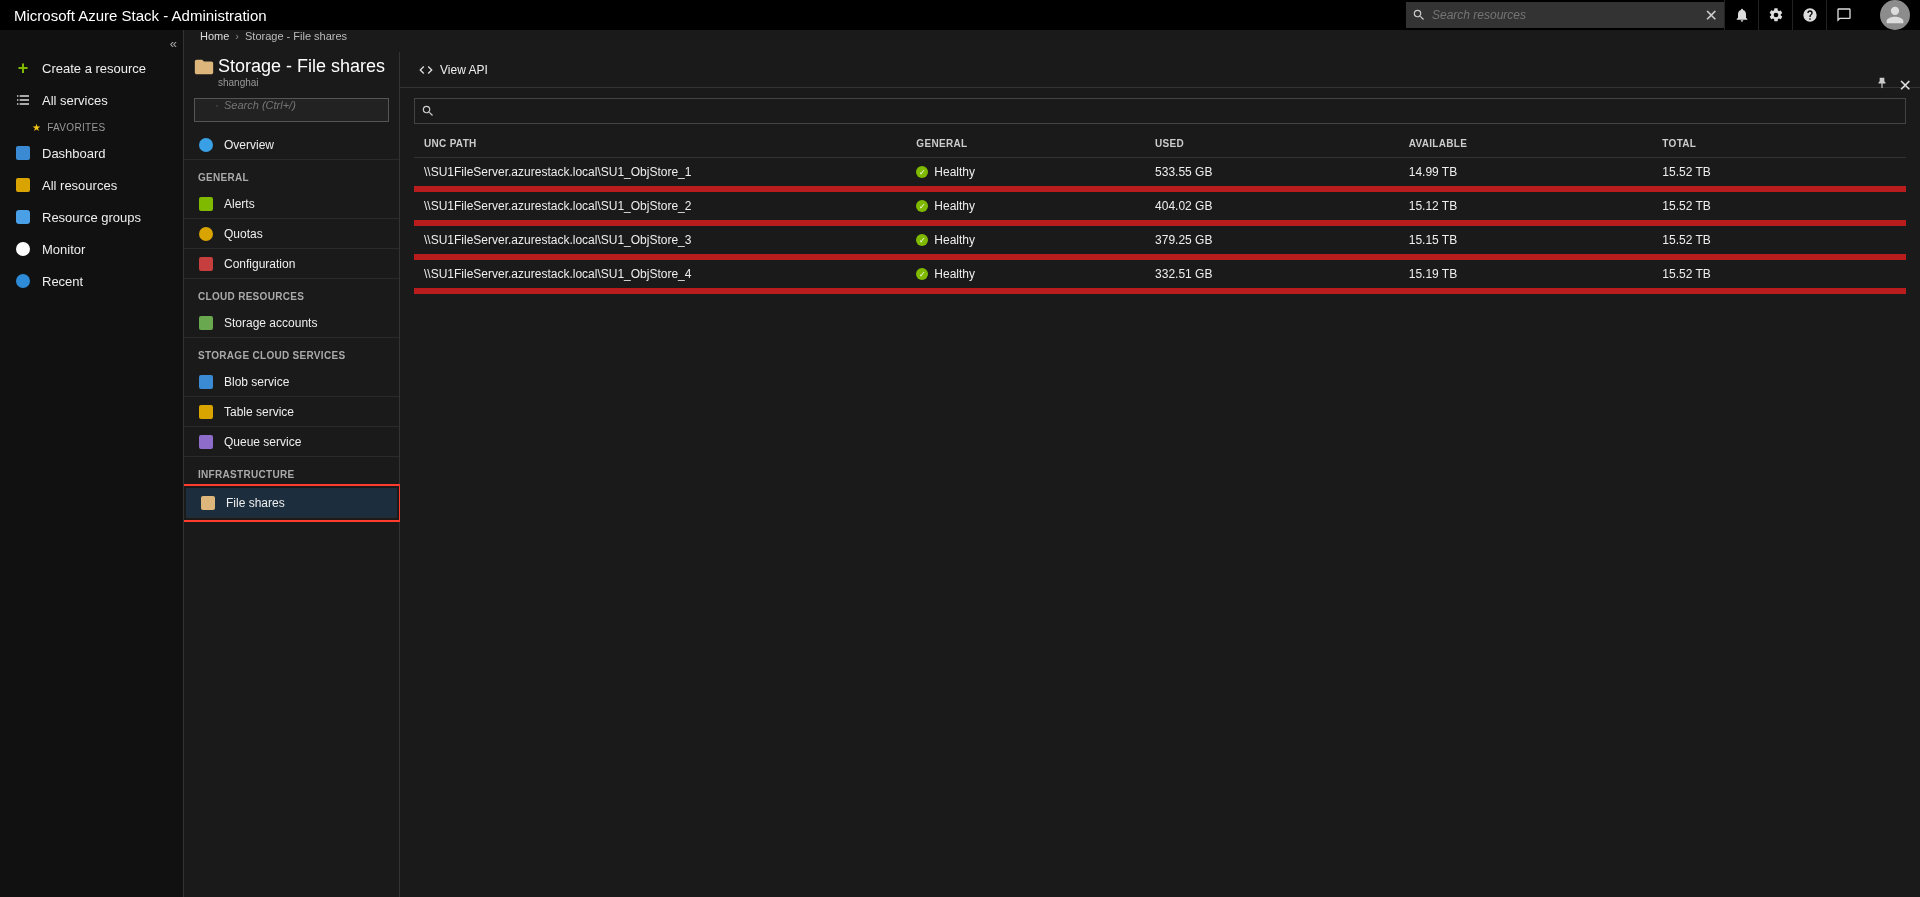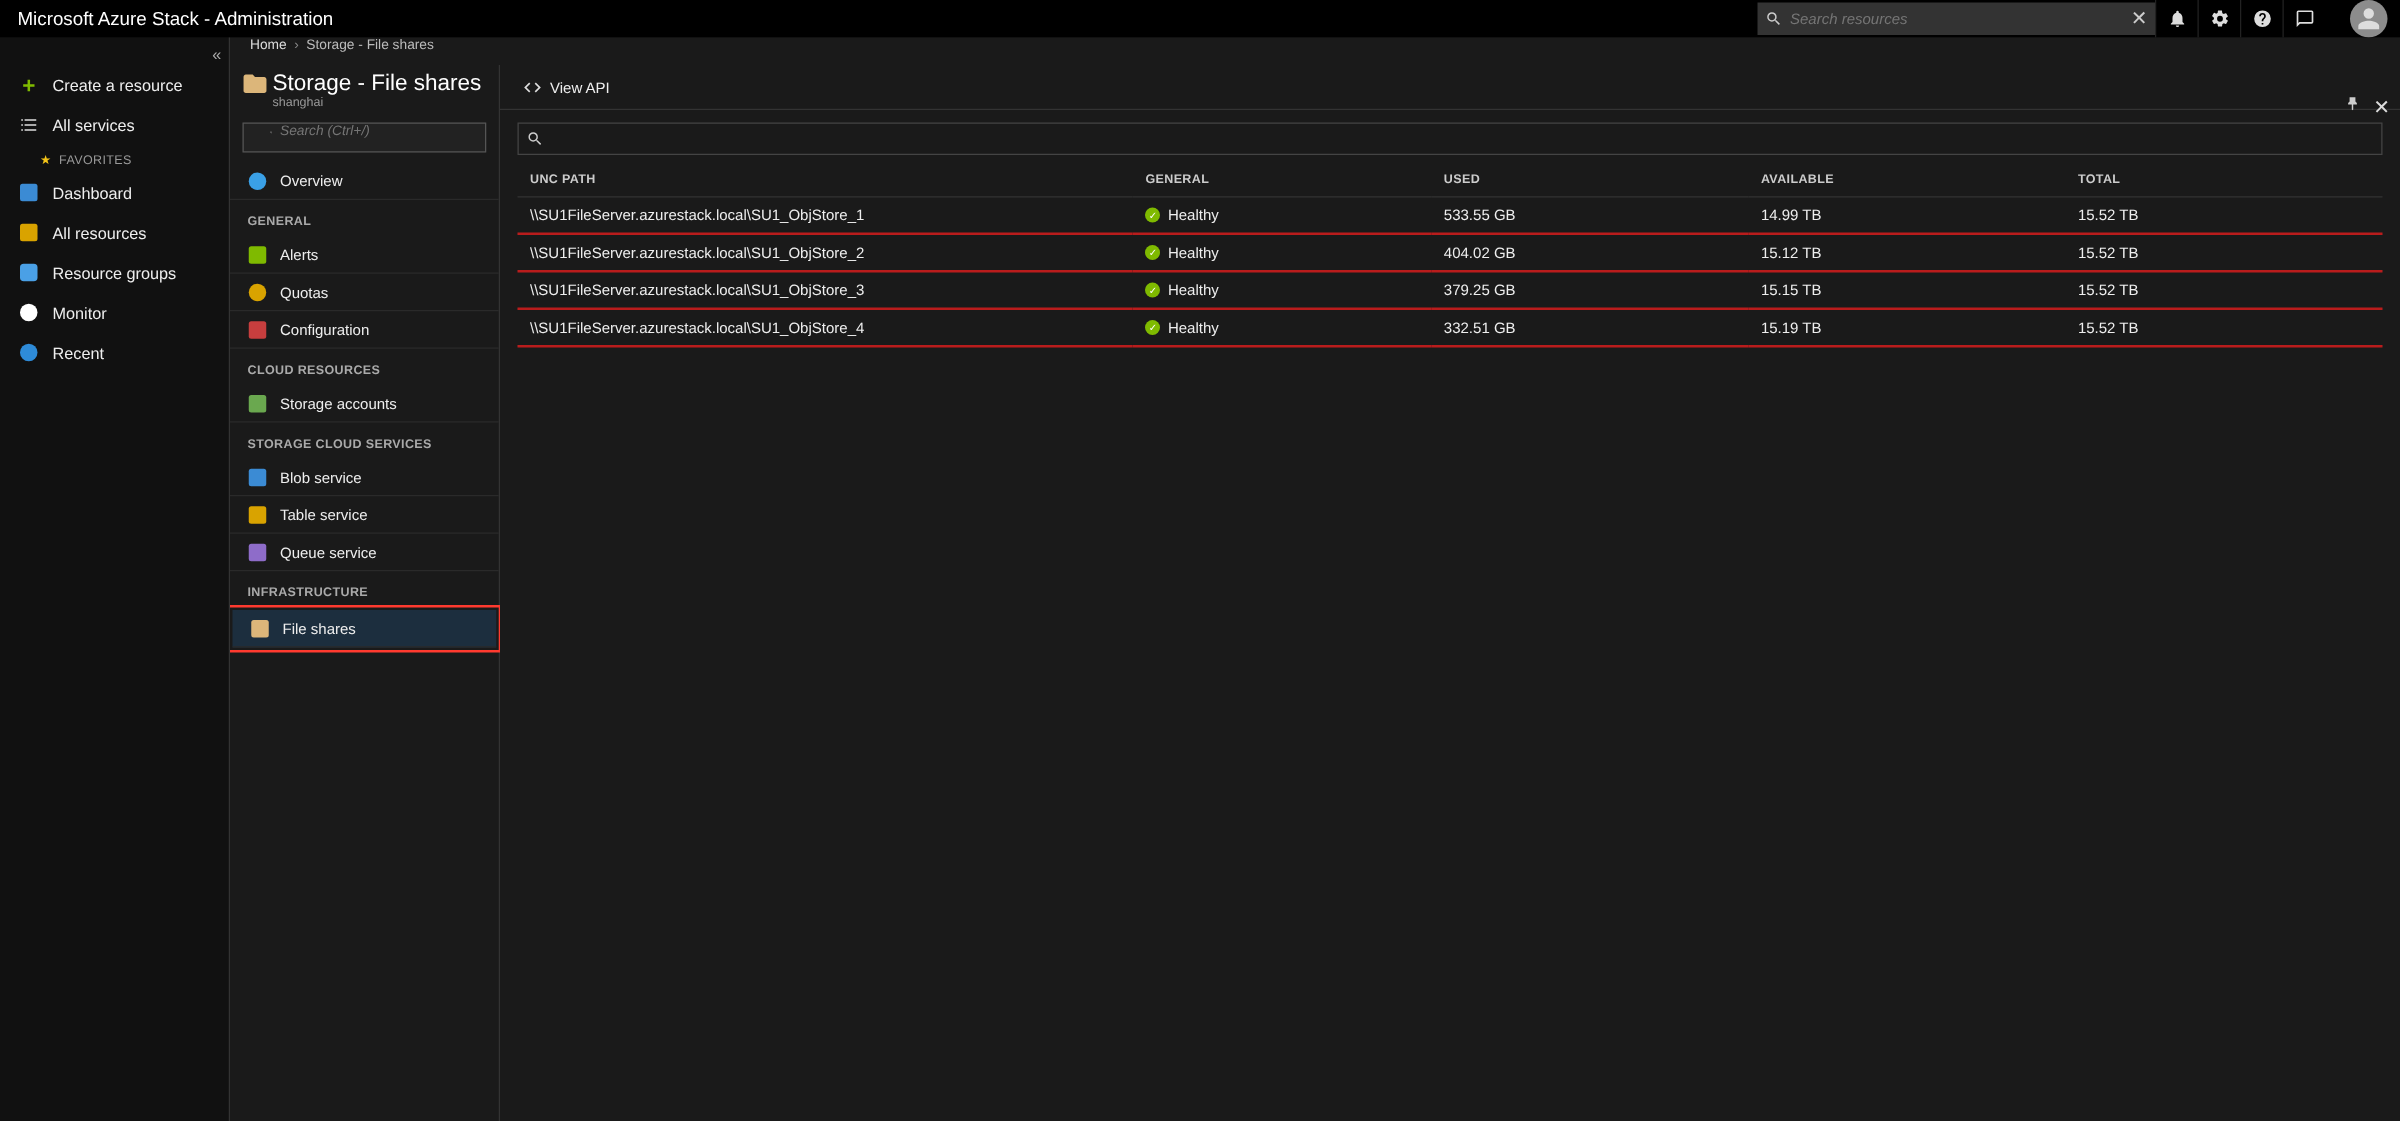--- a/index.html
+++ b/index.html
@@ -53,21 +53,21 @@
 .main .cmdbar .cmd{display:flex; align-items:center; font-size:12px; color:#eee; cursor:pointer;}
 .main .cmdbar .cmd .ico{margin-right:6px;}
 .main .pin-close{position:absolute; top:24px; right:8px; display:flex; gap:10px;}
 .main .pin-close span{color:#ddd; cursor:pointer;}
 .main .content{padding:10px 14px;}
 .filterbox{height:26px; border:1px solid #444; display:flex; align-items:center; padding:0 6px; margin-bottom:6px;}
 .filterbox input{flex:1; background:transparent; border:none; outline:none; color:#ccc; font-size:11px; font-style:italic; margin-left:6px;}
 
 table.grid{width:100%; border-collapse:collapse;}
 table.grid th{font-size:10px; font-weight:700; color:#ccc; text-align:left; padding:8px 10px; border-bottom:1px solid #333; letter-spacing:0.3px;}
-table.grid td{font-size:12px; color:#eee; padding:7px 10px; border-bottom:2px solid #b91c1c;}
+table.grid td{font-size:12px; color:#eee; padding:7px 10px; border-bottom:6px solid #b91c1c;}
 .status-cell{display:flex; align-items:center;}
 .health-dot{width:12px;height:12px;border-radius:50%;background:#7fba00;display:inline-flex;align-items:center;justify-content:center;margin-right:6px;}
 .health-dot::after{content:"✓"; color:#fff; font-size:8px;}
 
 
 .sqic{width:14px;height:14px;border-radius:2px;}
 .folder-svg{width:28px;height:22px;}
 </style>
 </head>
 <body>

